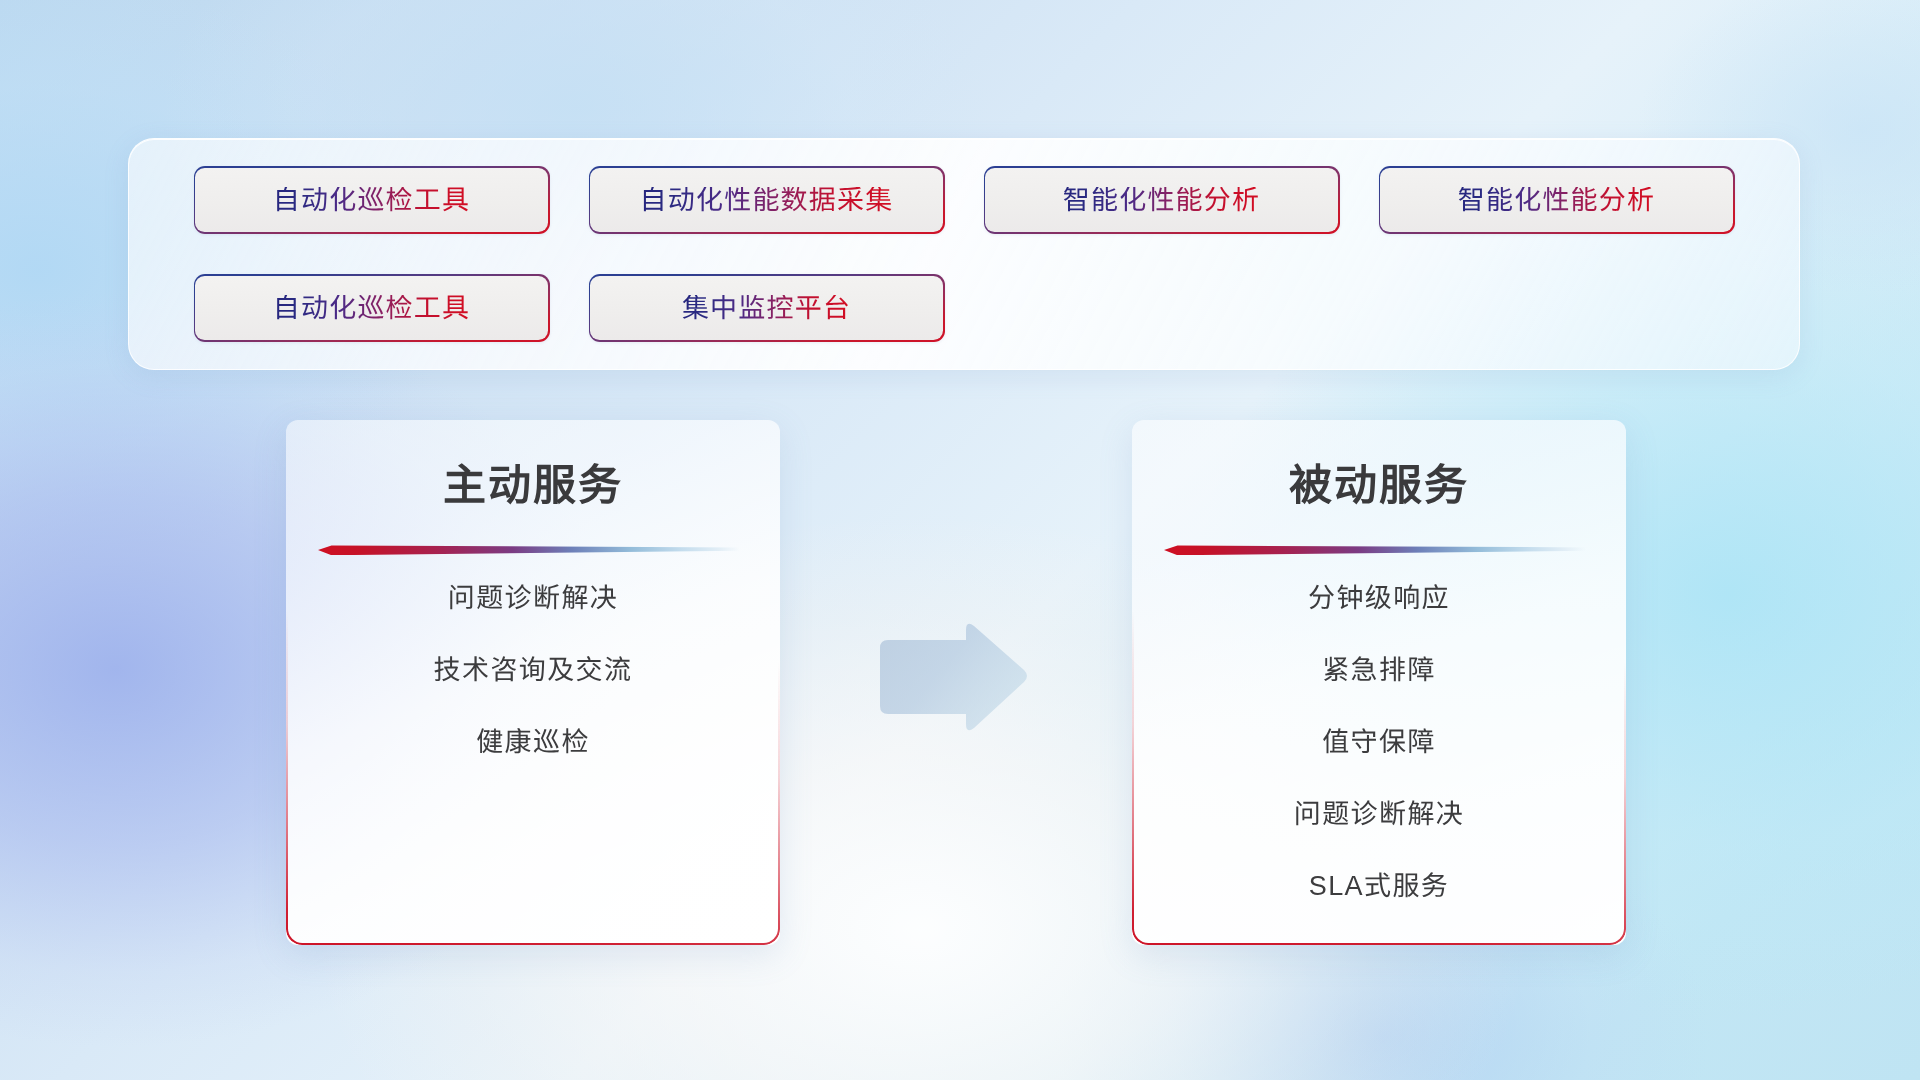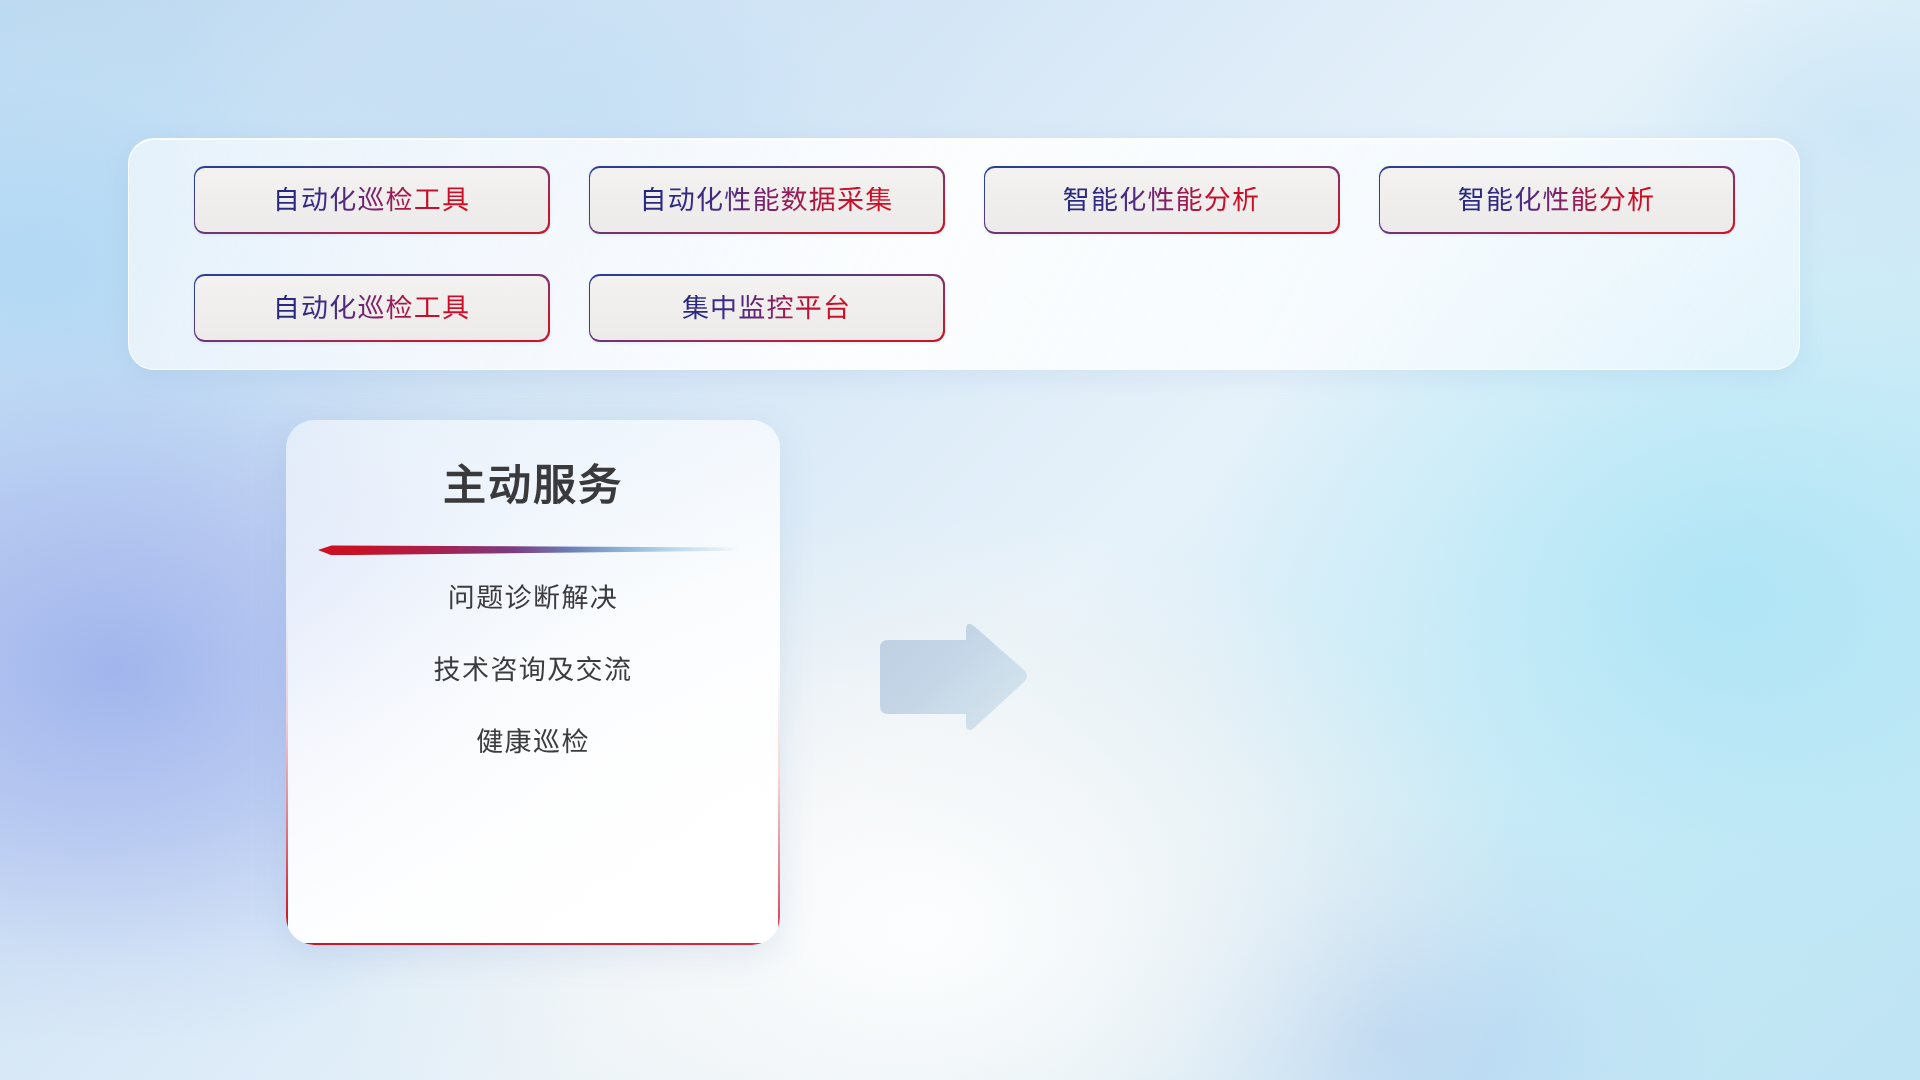--- a/index.html
+++ b/index.html
@@ -150,21 +150,21 @@
     color: #8c2061;
     white-space: nowrap;
   }
 
   
   .card {
     position: absolute;
     width: 494px;
     height: 525px;
     top: 420px;
-    border-radius: 28px;
+    border-radius: 12px;
     background: linear-gradient(160deg,
       rgba(255,255,255,0.52) 0%,
       rgba(250,252,255,0.70) 22%,
       rgba(255,255,255,0.86) 48%,
       rgba(255,255,255,0.95) 74%,
       rgba(255,255,255,0.99) 100%);
     box-shadow: 0 10px 34px rgba(105,140,190,0.16);
     overflow: hidden;
     box-sizing: border-box;
   }
@@ -328,14 +328,27 @@
         <linearGradient id="arrowGrad" x1="0" y1="0" x2="1" y2="0.6">
           <stop offset="0" stop-color="#b2c6dc" stop-opacity="0.78"></stop>
           <stop offset="0.5" stop-color="#aec6de" stop-opacity="0.66"></stop>
           <stop offset="1" stop-color="#b7d2e4" stop-opacity="0.52"></stop>
         </linearGradient>
       </defs>
       <path d="M6 30 q0 -8 8 -8 H92 V12 q0 -10 8 -4 L150 52 q6 6 0 12 L100 110 q-8 6 -8 -4 V96 H14 q-8 0 -8 -8 Z" fill="url(#arrowGrad)"></path>
     </svg>
   </div>
 
+  <section class="card" id="card-reactive">
+    <h2 class="card-title">被动服务</h2>
+    <div class="card-divider">
+        <span></span>
+      </div>
+    <ul class="card-list">
+      <li>分钟级响应</li>
+      <li>紧急排障</li>
+      <li>值守保障</li>
+      <li>问题诊断解决</li>
+      <li>SLA式服务</li>
+    </ul>
+  </section>
 
 </div>
 
 </body></html>

